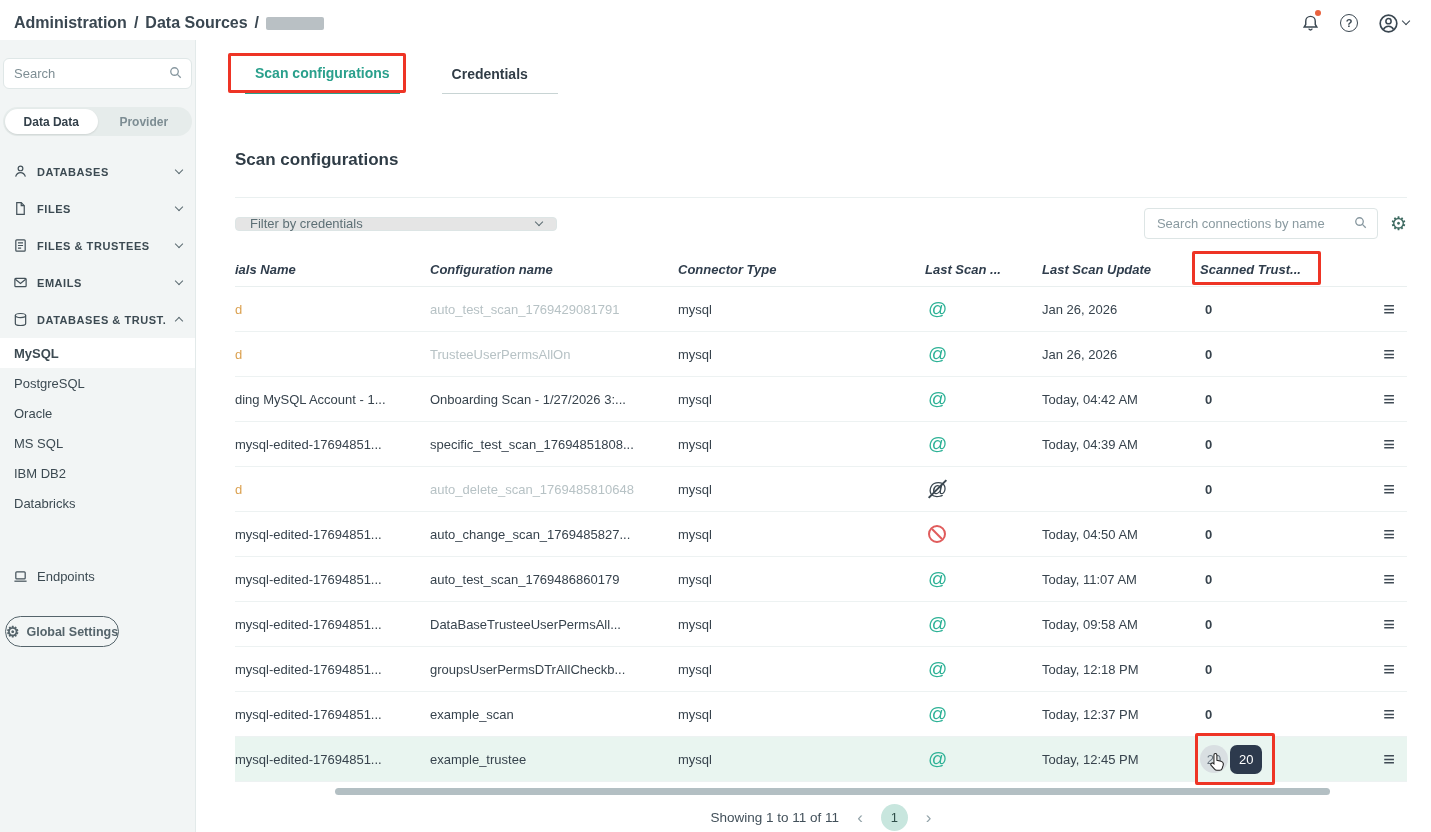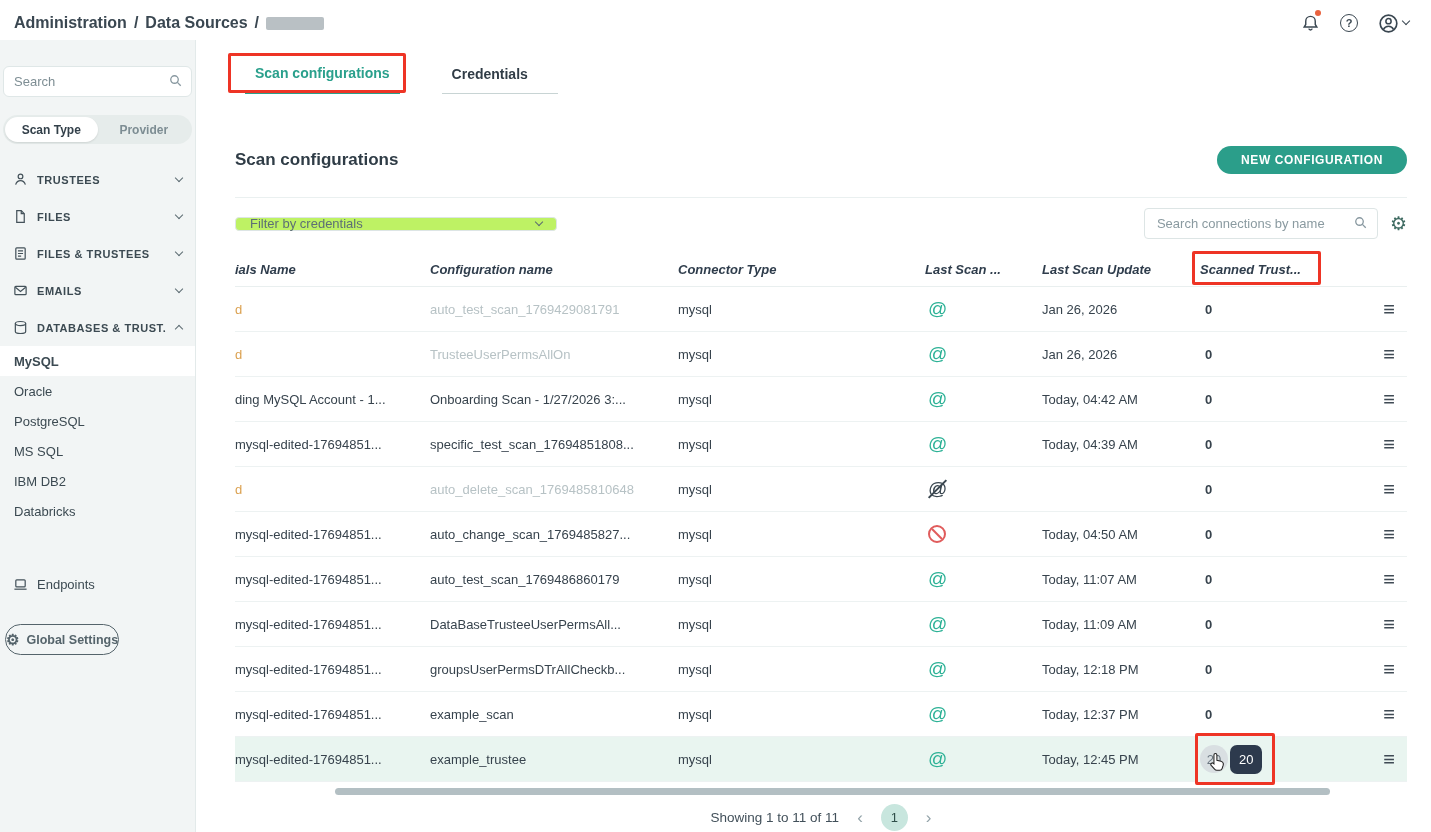--- a/index.html
+++ b/index.html
@@ -15,21 +15,21 @@
   .bell-dot{position:absolute;top:-2px;right:0;width:6px;height:6px;border-radius:50%;background:#e9623e;}
   .help-circle{width:18px;height:18px;border:1.6px solid #3a4751;border-radius:50%;display:flex;align-items:center;justify-content:center;font-size:11px;font-weight:700;color:#3a4751;}
   .caret{width:6px;height:6px;border-right:1.6px solid #3a4751;border-bottom:1.6px solid #3a4751;transform:rotate(45deg);margin-left:5px;margin-top:-4px;}
 
   
   .layout{display:flex;height:792px;}
   .sidebar{width:196px;background:#f2f5f5;border-right:1px solid #e3eaea;flex-shrink:0;padding-top:10px;}
   .main{flex:1;padding:0 24px 0 39px;display:flex;flex-direction:column;}
 
   
-  .side-search{margin:16px 3px;position:relative;}
+  .side-search{margin:8px 3px;position:relative;}
   .side-search input{width:100%;height:31px;border:1px solid #dfe7e7;border-radius:6px;padding:0 30px 0 10px;font-size:13px;color:#3a4751;background:#fff;outline:none;font-family:inherit;}
   .side-search input::placeholder{color:#7e8e94;}
   .side-search .mag{position:absolute;right:9px;top:8px;}
   .toggle{margin:18px 3px 0;background:#e6eceb;border-radius:15px;height:29px;display:flex;align-items:center;padding:2px;}
   .toggle .seg{flex:1;height:25px;display:flex;align-items:center;justify-content:center;font-size:12px;font-weight:700;color:#7d8d93;border-radius:13px;cursor:pointer;}
   .toggle .seg.active{background:#fff;color:#33404a;box-shadow:0 1px 2px rgba(0,0,0,.1);}
   .side-menu{margin-top:17px;}
   .side-item{height:37px;display:flex;align-items:center;padding:0 13px;gap:9px;cursor:pointer;}
   .side-label{flex:1;font-size:11px;font-weight:700;letter-spacing:.05em;color:#3c4a52;white-space:nowrap;overflow:hidden;}
   .chev{width:6px;height:6px;border-right:1.6px solid #5c6c72;border-bottom:1.6px solid #5c6c72;transform:rotate(45deg);flex-shrink:0;margin-top:-3px;}
@@ -44,21 +44,21 @@
   .tabs{display:flex;gap:42px;margin-top:14px;margin-left:10px;height:40px;}
   .tab{font-size:14px;font-weight:700;display:flex;align-items:center;padding:0 10px;cursor:pointer;}
   .tab.active{color:#2aa08c;border-bottom:2px solid #2aa08c;}
   .tab.inactive{color:#303c46;border-bottom:1px solid #c8d4d4;padding-right:30px;}
 
   
   .content-head{display:flex;align-items:center;justify-content:space-between;margin-top:50px;height:31px;}
   .page-title{font-size:17px;font-weight:700;color:#2f3c46;}
   .new-btn{background:#2b9e8a;color:#fff;font-size:12px;font-weight:700;letter-spacing:.05em;border:none;border-radius:15px;padding:0 24px;height:28px;cursor:pointer;font-family:inherit;}
   .filter-row{margin-top:22px;border-top:1px solid #eaf0f0;padding-top:10px;display:flex;align-items:center;justify-content:space-between;}
-  .filter-select{width:322px;height:14px;border:1px solid #dde5e5;border-radius:4px;background:#bef264;display:flex;align-items:center;justify-content:space-between;padding:0 14px;font-size:13px;color:#5d6f75;cursor:pointer;}
+  .filter-select{width:322px;height:14px;border:1px solid #dde5e5;border-radius:4px;background:#e5e5e5;display:flex;align-items:center;justify-content:space-between;padding:0 14px;font-size:13px;color:#5d6f75;cursor:pointer;}
   .search-wrap{display:flex;align-items:center;gap:12px;}
   .table-search{position:relative;}
   .table-search input{width:234px;height:31px;border:1px solid #dde5e5;border-radius:4px;padding:0 32px 0 12px;font-size:13px;color:#3a4751;outline:none;font-family:inherit;background:#fff;}
   .table-search input::placeholder{color:#8a9aa0;}
   .table-search .mag{position:absolute;right:10px;top:8px;}
   .gear{font-size:19px;color:#3f6b62;cursor:pointer;line-height:1;}
 
   
   .grid{display:grid;grid-template-columns:195px 248px 247px 117px 158px 152px 1fr;align-items:center;}
   .thead{margin-top:14px;height:34px;font-size:13px;font-weight:700;color:#2f3d4c;border-bottom:1px solid #e9efef;}
@@ -143,33 +143,33 @@
       <input type="text" placeholder="Search" style="">
       <span class="mag">
         <svg width="14" height="14" viewBox="0 0 16 16">
             <circle cx="6.3" cy="6.3" r="4.3" fill="none" stroke="#8898a0" stroke-width="1.5"></circle>
             <path d="M9.6 9.6 13.4 13.4" stroke="#8898a0" stroke-width="1.5"></path>
           </svg>
       </span>
     </div>
 
     <div class="toggle">
-      <span class="seg active">Scan Type</span>
+      <span class="seg active">Data Data</span>
       <span class="seg">Provider</span>
     </div>
 
     <div class="side-menu">
       <div class="side-item">
         <span>
             <svg width="15" height="15" viewBox="0 0 16 16">
               <circle cx="8" cy="4.7" r="2.5" fill="none" stroke="#44525a" stroke-width="1.3"></circle>
               <path d="M2.8 13.5c.9-2.8 3-4.2 5.2-4.2s4.3 1.4 5.2 4.2" fill="none" stroke="#44525a" stroke-width="1.3"></path>
             </svg>
           </span>
-        <span class="side-label">TRUSTEES</span>
+        <span class="side-label">DATABASES</span>
         <span class="chev"></span>
       </div>
       <div class="side-item">
         <span>
             <svg width="15" height="15" viewBox="0 0 16 16">
               <path d="M4 1.8h4.8L12 5v9.2H4z" fill="none" stroke="#44525a" stroke-width="1.3"></path>
               <path d="M8.8 1.8V5H12" fill="none" stroke="#44525a" stroke-width="1.3"></path>
             </svg>
           </span>
         <span class="side-label">FILES</span>
@@ -206,25 +206,25 @@
         <span class="chev up"></span>
       </div>
 
       <div>
 
           <div class="sub-item selected">
             <span>MySQL</span>
           </div>
 
           <div class="sub-item">
+            <span>PostgreSQL</span>
+          </div>
+
+          <div class="sub-item">
             <span>Oracle</span>
-          </div>
-
-          <div class="sub-item">
-            <span>PostgreSQL</span>
           </div>
 
           <div class="sub-item">
             <span>MS SQL</span>
           </div>
 
           <div class="sub-item">
             <span>IBM DB2</span>
           </div>
 
@@ -252,21 +252,20 @@
   </div>
 
   <div class="main">
     <div class="tabs">
       <div class="tab active">Scan configurations</div>
       <div class="tab inactive">Credentials</div>
     </div>
 
     <div class="content-head">
       <div class="page-title">Scan configurations</div>
-      <button class="new-btn">NEW CONFIGURATION</button>
     </div>
 
     <div class="filter-row">
       <div class="filter-select">
         <span>Filter by credentials</span>
         <span class="chev"></span>
       </div>
       <div class="search-wrap">
         <div class="table-search">
           <input type="text" placeholder="Search connections by name" style="">
@@ -412,21 +411,21 @@
           </div>
         </div>
 
         <div class="grid trow">
           <div class="cell cred">mysql-edited-17694851...</div>
           <div class="cell config">DataBaseTrusteeUserPermsAll...</div>
           <div class="cell conn">mysql</div>
           <div class="cell">
             <span class="status completed"></span>
           </div>
-          <div class="cell upd">Today, 11:09 AM</div>
+          <div class="cell upd">Today, 09:58 AM</div>
           <div class="cell scanned-wrap">
             <span class="scanned-num">0</span>
 
           </div>
           <div class="cell menu-cell">
             <span class="burger"></span>
           </div>
         </div>
 
         <div class="grid trow">

